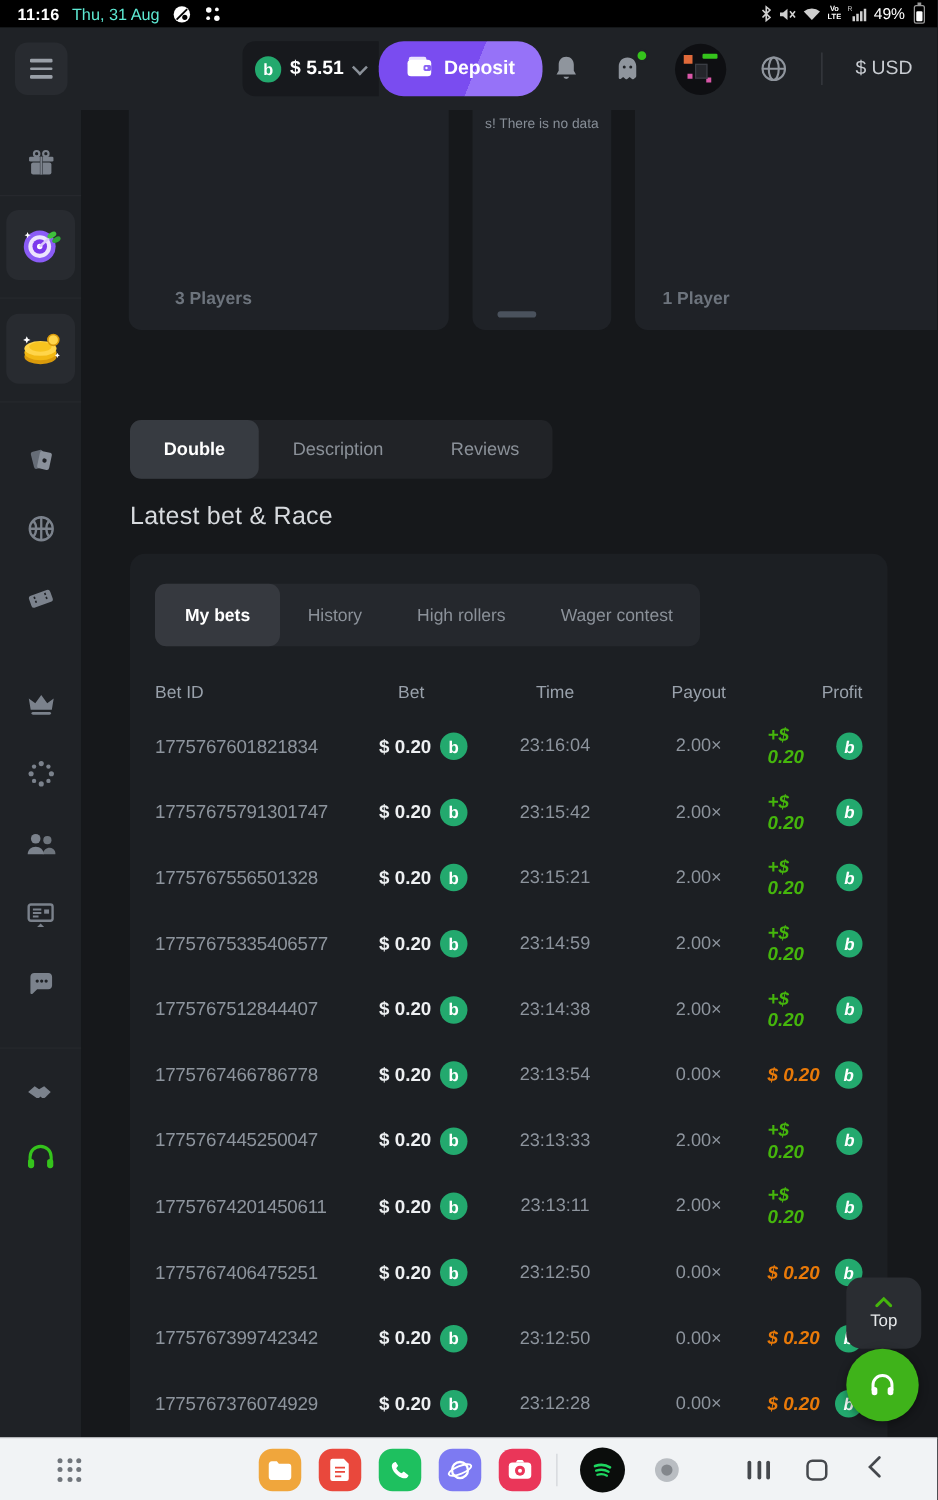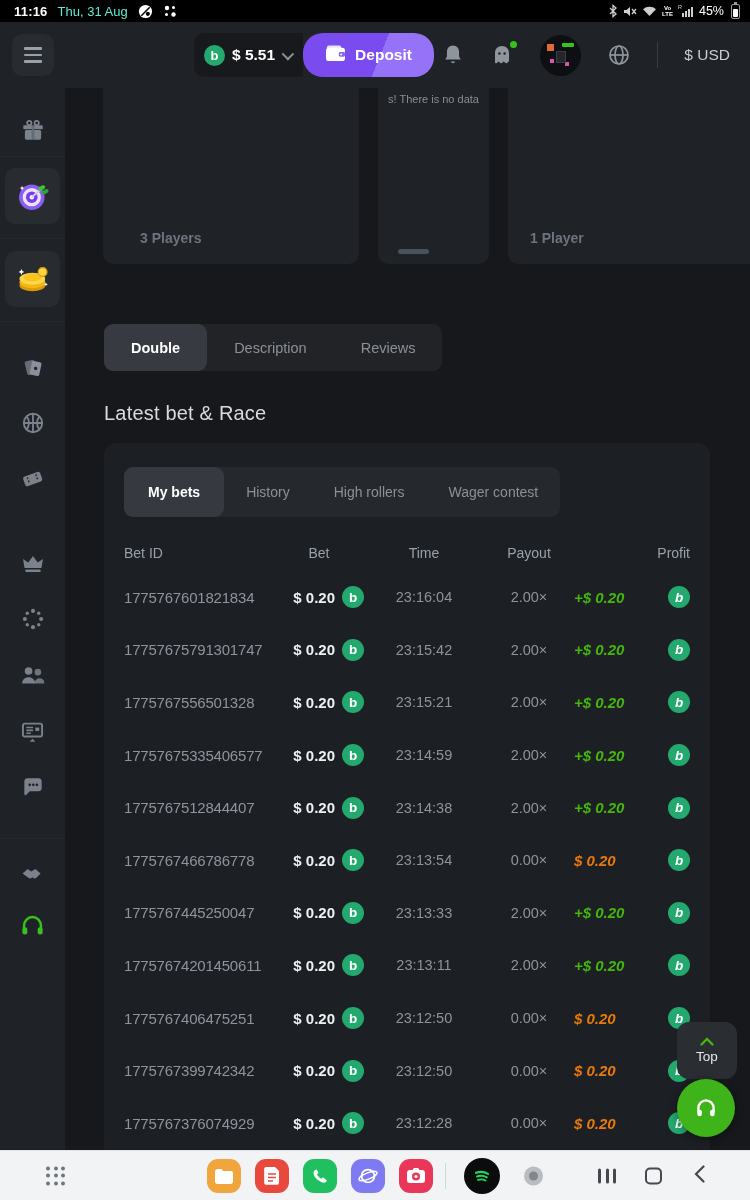--- a/index.html
+++ b/index.html
@@ -61,32 +61,32 @@
   .hero-card { position:absolute; top:0; background:#1f2227; border-radius:0 0 10px 10px; }
   .hero-label { position:absolute; bottom:18px; font-size:14px; font-weight:700; color:#6d747d; }
   .hero-notice { position:absolute; top:5px; left:0; right:0; text-align:center; font-size:11px; color:#878e97; white-space:nowrap; overflow:hidden; }
   .hero-scrollbar { position:absolute; left:20px; bottom:10px; width:31px; height:5px; border-radius:3px; background:#4a525d; }
 
   
   .tabgroup { display:inline-flex; background:#212327; border-radius:9px; align-items:stretch; }
   .tabgroup .tab { display:flex; align-items:center; padding:0 25px; font-size:14.5px; color:#8b9199; cursor:pointer; white-space:nowrap; }
   .tabgroup .tab.active { background:#373b41; border-radius:9px; color:#fff; font-weight:700; }
 
-  .game-tabs { position:absolute; left:39px; top:236px; height:47px; }
+  .game-tabs { position:absolute; left:39px; top:248px; height:47px; }
   .game-tabs .tab { padding:0 27px; }
   .section-title { position:absolute; left:39px; top:314px; font-size:20px; color:#d7dade; font-weight:500; letter-spacing:.2px; }
 
   
   .bets-card { position:absolute; left:39px; top:355px; width:606px; height:760px; background:#1c1f23;
     border-radius:12px; padding:24px 20px 0; }
   .bets-tabs { height:50px; background:#25282d; }
   .bets-tabs .tab { font-size:14px; padding:0 22px; }
   .bets-tabs .tab.active { background:#36393f; padding:16px 24px; }
 
-  .tbl-head, .tbl-row { display:grid; grid-template-columns:150px 90px 120px 90px 1fr; align-items:center; }
+  .tbl-head, .tbl-row { display:grid; grid-template-columns:150px 90px 120px 90px 1fr; align-items:center;gap:10px; }
   .tbl-head { margin-top:26px; height:20px; font-size:14px; color:#99a1ab; }
   .th-id { text-align:left; } .th-bet,.th-time,.th-payout { text-align:center; } .th-profit { text-align:right; }
   .tbl-body { margin-top:8px; }
   .tbl-row { height:52.6px; }
   .cell-id { font-size:15px; color:#8d949d; white-space:nowrap; overflow:hidden; max-width:148px; letter-spacing:-.2px; }
   .cell-bet { display:flex; justify-content:flex-end; align-items:center; gap:7px; }
   .cell-bet .amt { font-size:15px; font-weight:700; color:#eef0f2; }
   .cell-time, .cell-payout { text-align:center; font-size:14.5px; color:#8d949d; }
   .cell-profit { display:flex; justify-content:space-between; align-items:center; gap:7px;font-style:italic; }
   .cell-profit .amt { font-size:15px; font-weight:700; }
@@ -161,21 +161,21 @@
       <span class="sb-volte">Vo<br>LTE</span>
       <span class="sb-ico">
         <svg width="16" height="14" viewBox="0 0 16 14">
             <text x="0" y="5" font-size="5.5" fill="#cfcfcf">R</text>
             <rect x="4" y="9" width="2" height="4" fill="#cfcfcf"></rect>
             <rect x="7" y="7" width="2" height="6" fill="#cfcfcf"></rect>
             <rect x="10" y="5" width="2" height="8" fill="#cfcfcf"></rect>
             <rect x="13" y="3" width="2" height="10" fill="#cfcfcf"></rect>
           </svg>
       </span>
-      <span class="sb-pct">45%</span>
+      <span class="sb-pct">49%</span>
       <span class="sb-batt"></span>
     </div>
   </div>
 
   <div class="appheader">
     <div class="hamburger">
         <span></span>
         <span></span>
         <span></span>
       </div>

